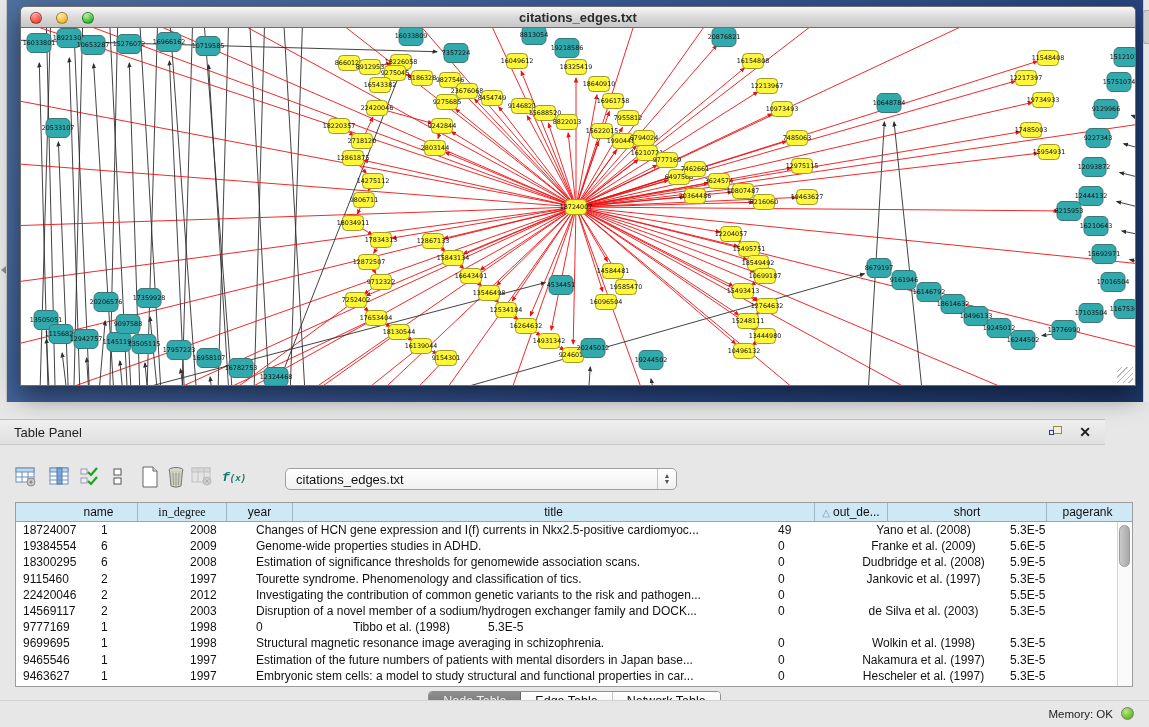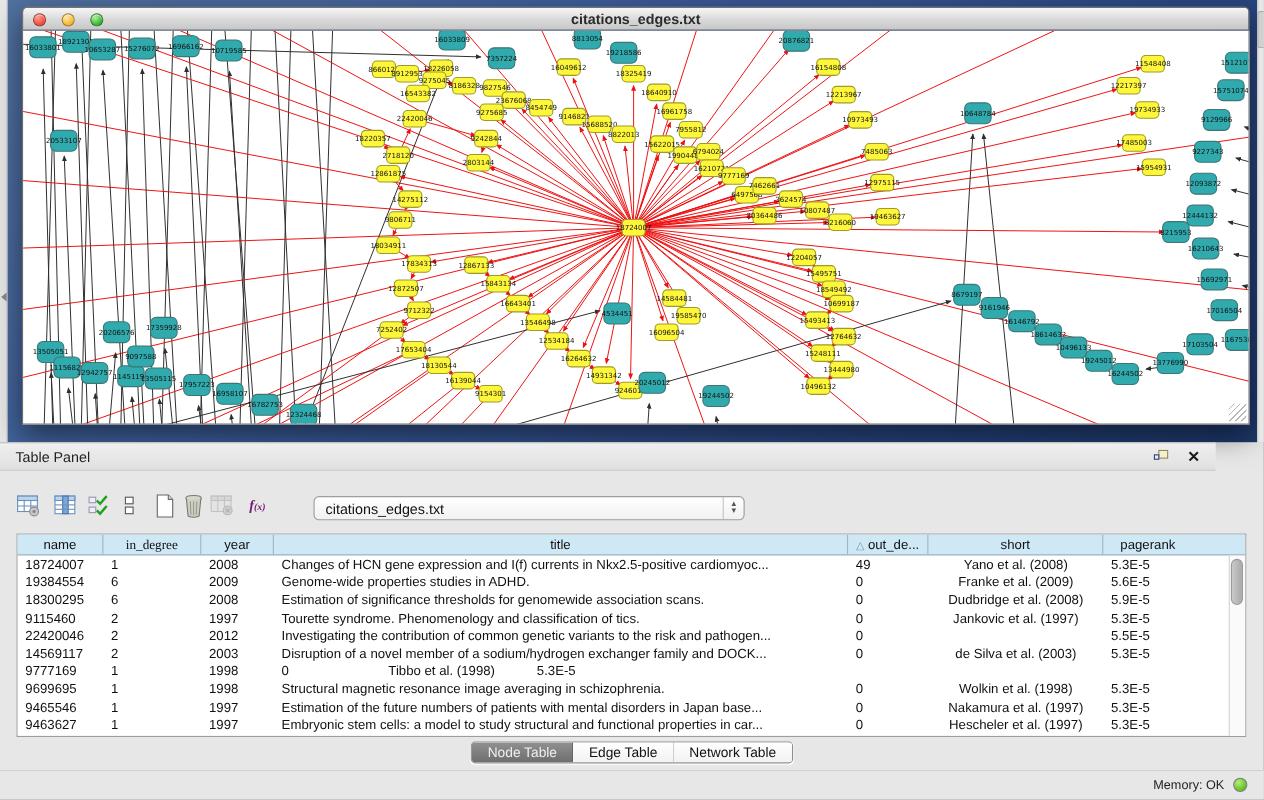--- a/index.html
+++ b/index.html
@@ -27,44 +27,44 @@
   .light.yellow { background:radial-gradient(circle at 35% 30%,#ffe9a8,#f8b529 70%); }
   .light.green  { background:radial-gradient(circle at 35% 30%,#b5f0a0,#30b52f 70%); }
 
   .canvas { position:absolute; left:0; top:22px; width:1116px; height:358px; background:#fff;
             border:1px solid #6f6f6f; border-top:none; overflow:hidden; }
   .canvas svg { position:absolute; left:0; top:0; }
   .resize-grip { position:absolute; right:2px; bottom:2px; width:16px; height:16px;
     background:repeating-linear-gradient(135deg,transparent 0 3px,#b9b9b9 3px 4px); }
 
   
-  .table-panel { position:absolute; left:0; top:402px; width:1105px; height:298px; background:#e7e7e7; }
+  .table-panel { position:absolute; left:0; top:419px; width:1105px; height:298px; background:#e7e7e7; }
   .panel-header { position:relative; height:26px; background:linear-gradient(#efefef,#e0e0e0);
                   border-top:1px solid #bdbdbd; border-bottom:1px solid #c8c8c8; }
   .panel-title { position:absolute; left:14px; top:5px; font-size:13px; color:#222; }
   .float-icon { position:absolute; right:42px; top:6px; width:14px; height:13px; cursor:default; }
   .float-icon .sq1 { position:absolute; left:4px; top:0; width:9px; height:8px; border:1px solid #9a8a4a; background:#f2eeda; }
   .float-icon .sq2 { position:absolute; left:0; top:4px; width:5px; height:5px; border:1px solid #2c3f6e; background:#e8ecf5; }
   .close-icon { position:absolute; right:14px; top:4px; font-size:14px; font-weight:bold; color:#1a1a1a; line-height:16px; }
 
   .toolbar { position:absolute; left:0; top:40px; width:1149px; height:36px; }
   .tb-icon { position:absolute; top:6px; width:24px; height:24px; display:flex; align-items:center; justify-content:center; }
-  .fx { font-style:italic; font-weight:bold; font-size:13px; color:#701a75; font-family:Liberation Serif, serif; }
+  .fx { font-style:italic; font-weight:bold; font-size:13px; color:#0f766e; font-family:Liberation Mono, monospace; }
   .fx small { font-size:9px; font-style:italic; }
 
   .selector { position:absolute; left:285px; top:9px; width:392px; height:22px; background:linear-gradient(#ffffff,#f1f1f1);
               border:1px solid #9f9f9f; border-radius:5px; font-size:13px; color:#111; }
   .selector .sel-text { position:absolute; left:10px; top:3px; }
   .selector .stepper { position:absolute; right:0; top:0; width:19px; height:20px; border-left:1px solid #c2c2c2;
                        display:flex; flex-direction:column; align-items:center; justify-content:center; color:#555; }
   .selector .stepper span { font-size:7px; line-height:6px; }
 
   .table-wrap { position:absolute; left:15px; top:83px; width:1118px; height:185px; background:#fff;
                 border:1px solid #9d9d9d; }
-  .thead { display:flex; height:19px; background:#cfe8f5; border-bottom:1px solid #8fa6b2; }
+  .thead { display:flex; height:19px; background:#cfe8f5; border-bottom:1px solid #8fa6b2;padding-left:44px; }
   .th { font-size:12px; color:#111; text-align:center; line-height:18px; border-right:1px solid #9fb6c2;
         overflow:hidden; white-space:nowrap; }
   .th .sort-tri { color:#6d9cb5; font-size:10px; margin-right:3px; }
   .th:last-child { border-right:none; }
   .tbody { position:absolute; left:0; top:19px; right:15px; bottom:0; overflow:hidden; }
   .tr { display:flex; height:16.2px; background:#fff; }
   .td { font-size:12px; color:#111; line-height:16px; white-space:nowrap; overflow:hidden; padding-left:7px; }
   .td.center { text-align:center; padding-left:0; }
   .vscroll { position:absolute; right:0; top:19px; width:15px; bottom:0; background:#fafafa; border-left:1px solid #d4d4d4; }
   .vthumb { position:absolute; left:1px; top:3px; width:11px; height:42px; border-radius:6px;

